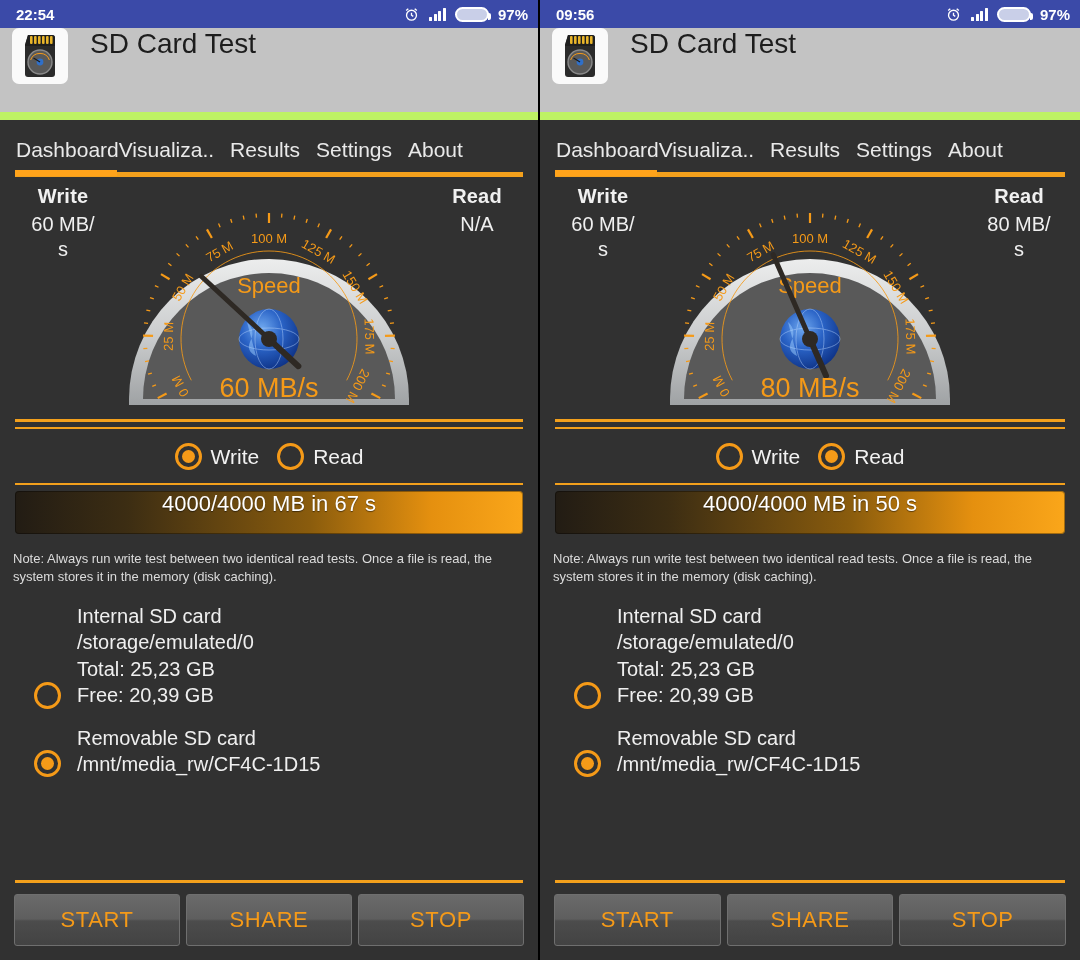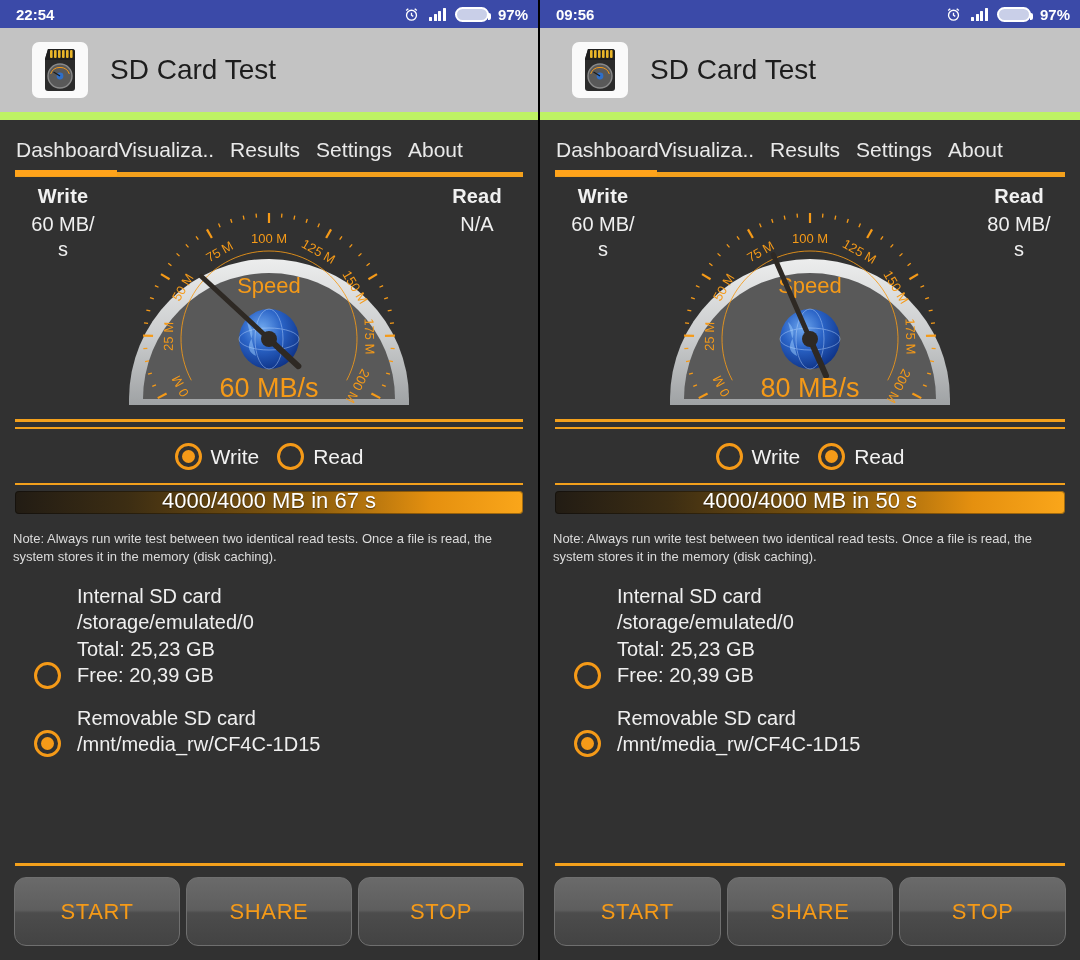--- a/index.html
+++ b/index.html
@@ -27,22 +27,22 @@
   .signal i:nth-child(1){ height: 4px; }
   .signal i:nth-child(2){ height: 7px; }
   .signal i:nth-child(3){ height: 10px; }
   .signal i:nth-child(4){ height: 13px; }
   .battery { width: 34px; height: 15px; border: 2px solid #fff; border-radius: 8px; position: relative; background: #c9cfe8; }
   .battery:after { content:""; position:absolute; right:-4px; top:4px; width:3px; height:7px; background:#fff; border-radius:0 2px 2px 0; }
   .batt-pct { font-size: 15px; font-weight: bold; }
 
   
   .appbar {
-    height: 84px; background: #c3c3c3; display: flex; align-items: center;
-    padding-left: 32px; gap: 22px; flex: 0 0 84px;
+    height: 84px; background: #c3c3c3; display: flex; 
+    padding-left: 12px; gap: 22px; flex: 0 0 84px;
   }
   .app-icon {
     width: 56px; height: 56px; background: #fafafa; border-radius: 7px;
     display: flex; align-items: center; justify-content: center; flex: 0 0 56px;
   }
   .app-title { font-size: 28px; color: #1d1d1d; font-family: "Liberation Sans", sans-serif; }
 
   
   .content {
     flex: 1 1 auto; background: #313131; display: flex; flex-direction: column;
@@ -78,43 +78,43 @@
   .radio-item { display: flex; align-items: center; gap: 9px; }
   .radio {
     width: 27px; height: 27px; border-radius: 50%; border: 3px solid #f59a18;
     display: flex; align-items: center; justify-content: center; flex: 0 0 27px; background: transparent;
   }
   .radio.on:after { content:""; width: 13px; height: 13px; border-radius: 50%; background: #f59a18; display:block; }
   .radio-label { color: #f2f2f2; font-size: 21px; }
 
   
   .progress {
-    margin: 6px 15px 0 15px; height: 23px; border-radius: 4px; position: relative;
+    margin: 6px 15px 0 15px; height: 43px; border-radius: 4px; position: relative;
     background: linear-gradient(to right, #221c14 0%, #3c2d13 22%, #8a5c0d 58%, #e5900f 82%, #faa61a 100%);
-    display: flex; align-items: flex-end; justify-content: center;
+    display: flex; align-items: flex-start; justify-content: center;
     box-shadow: inset 0 0 0 1px rgba(0,0,0,.35);
   }
   .progress span { color: #fff; font-size: 22px; text-shadow: 0 1px 1px rgba(0,0,0,.5); }
 
   .note { color: #dcdcdc; font-size: 13px; line-height: 1.35; padding: 16px 13px 0 13px; }
 
   
   .storage { padding: 18px 0 0 0; }
   .store-item { display: flex; align-items: flex-end; gap: 16px; padding: 0 0 0 34px; margin-bottom: 16px; }
   .store-text { color: #efefef; font-size: 20px; line-height: 1.32; }
   .store-text div { white-space: nowrap; }
   .store-radio { margin-top: 4px; }
 
   .spacer { flex: 1 1 auto; }
 
   
   .btm-rule { height: 3px; background: #f3a01c; margin: 0 15px 11px 15px; }
   .buttons { display: flex; gap: 6px; padding: 0 14px 14px 14px; }
   .btn {
-    flex: 1 1 0; height: 69px; border-radius: 12px;
+    flex: 1 1 0; height: 52px; border-radius: 3px;
     background: linear-gradient(to bottom, #6a6a6a 0%, #5e5e5e 48%, #4c4c4c 52%, #434343 100%);
     border: 1px solid #6f6f6f;
     display: flex; align-items: center; justify-content: center;
     color: #f59a18; font-size: 22px; letter-spacing: .6px;
   }
 </style>
 </head>
 <body>
 
 <div class="screen">

